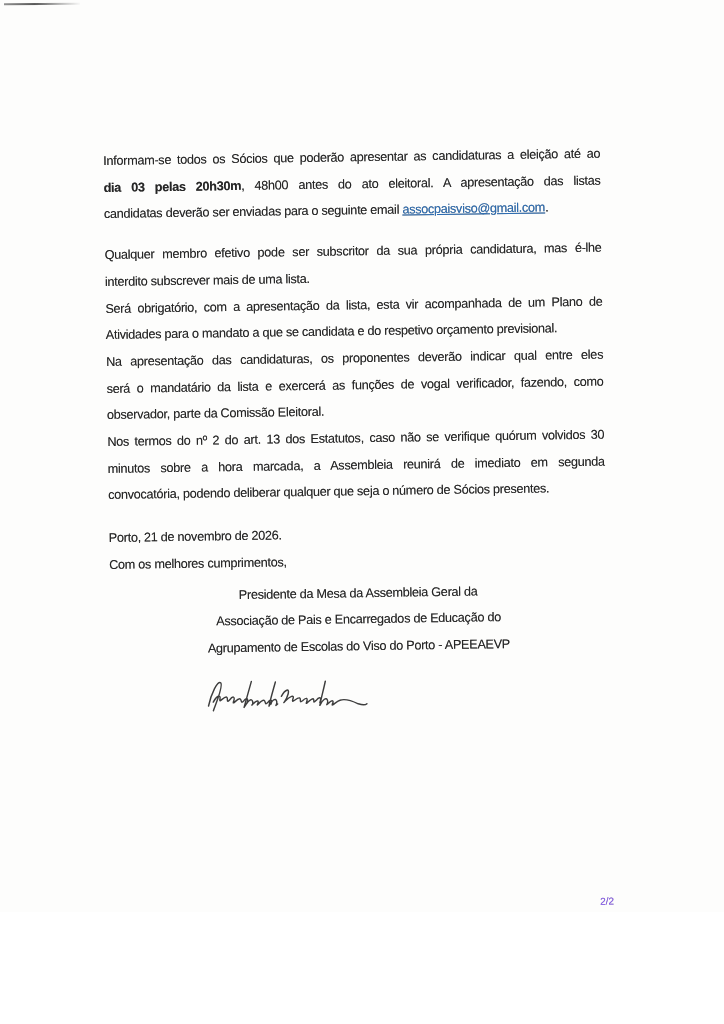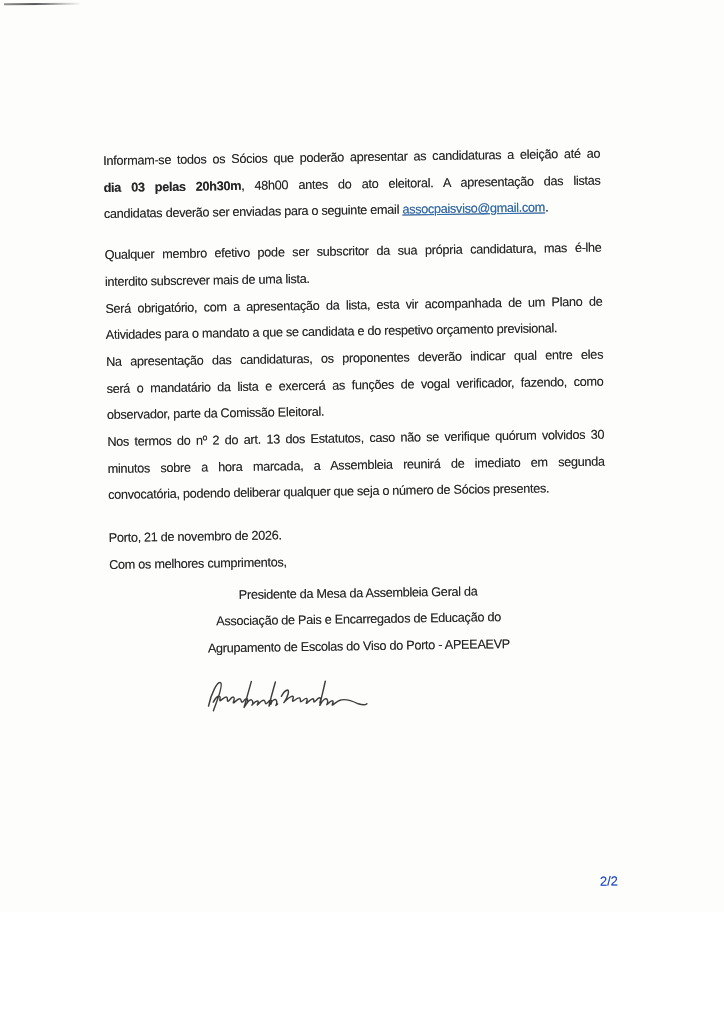--- a/index.html
+++ b/index.html
@@ -49,24 +49,24 @@
     text-decoration-color: #2b6cb3;
     cursor: pointer;
   }
   .sp-para { height: 14px; }
   .sp-close { height: 16px; }
   .sp-sig { height: 5px; }
   .center-line { text-align: center; text-align-last: center; }
   .signature-wrap { margin: 8px 0 0 84px; width: 182px; height: 48px; }
   .page-number {
     position: absolute;
-    left: 486px; top: 728px;
-    font-size: 13px;
+    left: 486px; top: 748px;
+    font-size: 10px;
     letter-spacing: 0;
-    color: #1d4ed8;
+    color: #8b5cf6;
   }
 </style>
 </head>
 <body>
 
 <div class="page">
 
   <div class="scan-line"></div>
 
   <div class="content">

